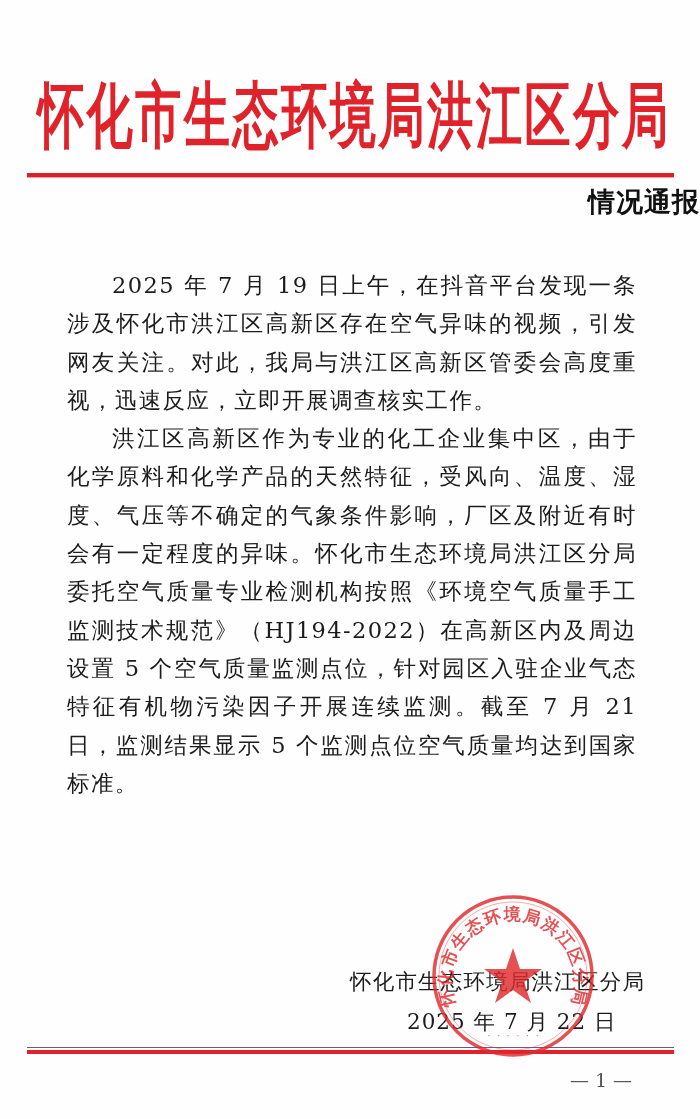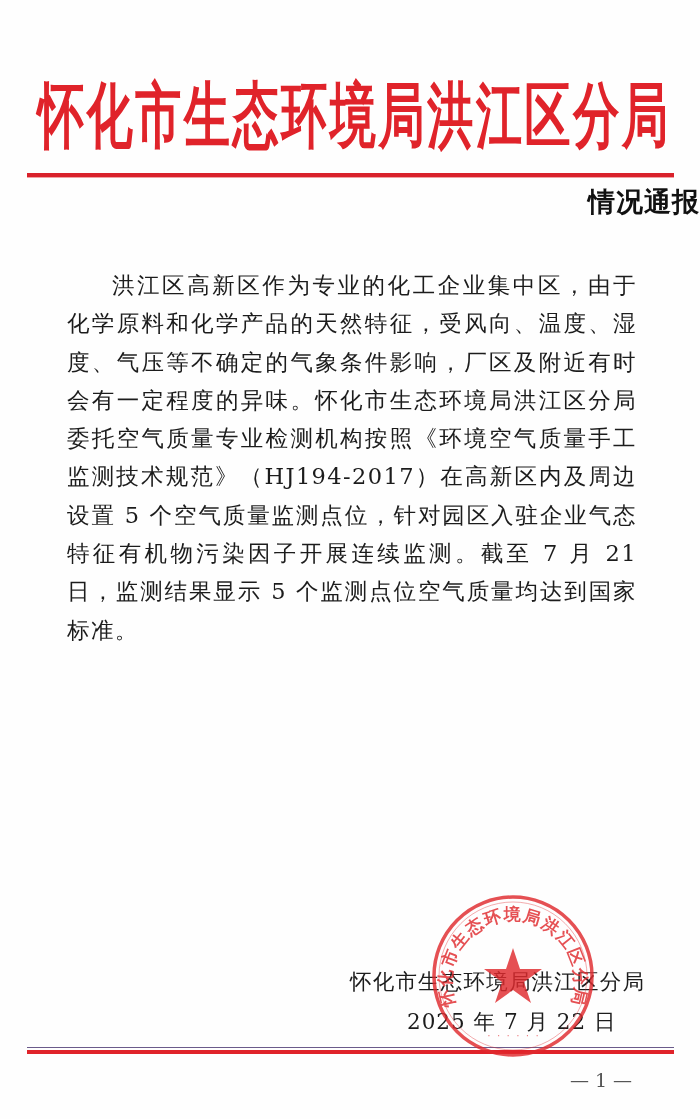--- a/index.html
+++ b/index.html
@@ -163,21 +163,22 @@
     <span>区</span>
     <span>分</span>
     <span>局</span>
   </div>
 
   <div class="red-rule-top"></div>
 
   <div class="subtitle">情况通报</div>
 
   <div class="body-text">
-    <p>洪江区高新区作为专业的化工企业集中区，由于化学原料和化学产品的天然特征，受风向、温度、湿度、气压等不确定的气象条件影响，厂区及附近有时会有一定程度的异味。怀化市生态环境局洪江区分局委托空气质量专业检测机构按照《环境空气质量手工监测技术规范》（HJ194-2017）在高新区内及周边设置 5 个空气质量监测点位，针对园区入驻企业气态特征有机物污染因子开展连续监测。截至 7 月 21 日，监测结果显示 5 个监测点位空气质量均达到国家标准。</p>
+    <p>2025 年 7 月 19 日上午，在抖音平台发现一条涉及怀化市洪江区高新区存在空气异味的视频，引发网友关注。对此，我局与洪江区高新区管委会高度重视，迅速反应，立即开展调查核实工作。</p>
+    <p>洪江区高新区作为专业的化工企业集中区，由于化学原料和化学产品的天然特征，受风向、温度、湿度、气压等不确定的气象条件影响，厂区及附近有时会有一定程度的异味。怀化市生态环境局洪江区分局委托空气质量专业检测机构按照《环境空气质量手工监测技术规范》（HJ194-2022）在高新区内及周边设置 5 个空气质量监测点位，针对园区入驻企业气态特征有机物污染因子开展连续监测。截至 7 月 21 日，监测结果显示 5 个监测点位空气质量均达到国家标准。</p>
   </div>
 
   <div class="signature">怀化市生态环境局洪江区分局</div>
   <div class="sign-date">2025 年 7 月 22 日</div>
 
   <svg class="stamp" viewBox="0 0 166 166" xmlns="http://www.w3.org/2000/svg">
     <defs>
       <path id="stampArc" d="M 28 118 A 62 62 0 1 1 138 118" fill="none"></path>
     </defs>
     <circle cx="83" cy="83" r="79" fill="none" stroke="#e02a2e" stroke-width="3.5"></circle>

